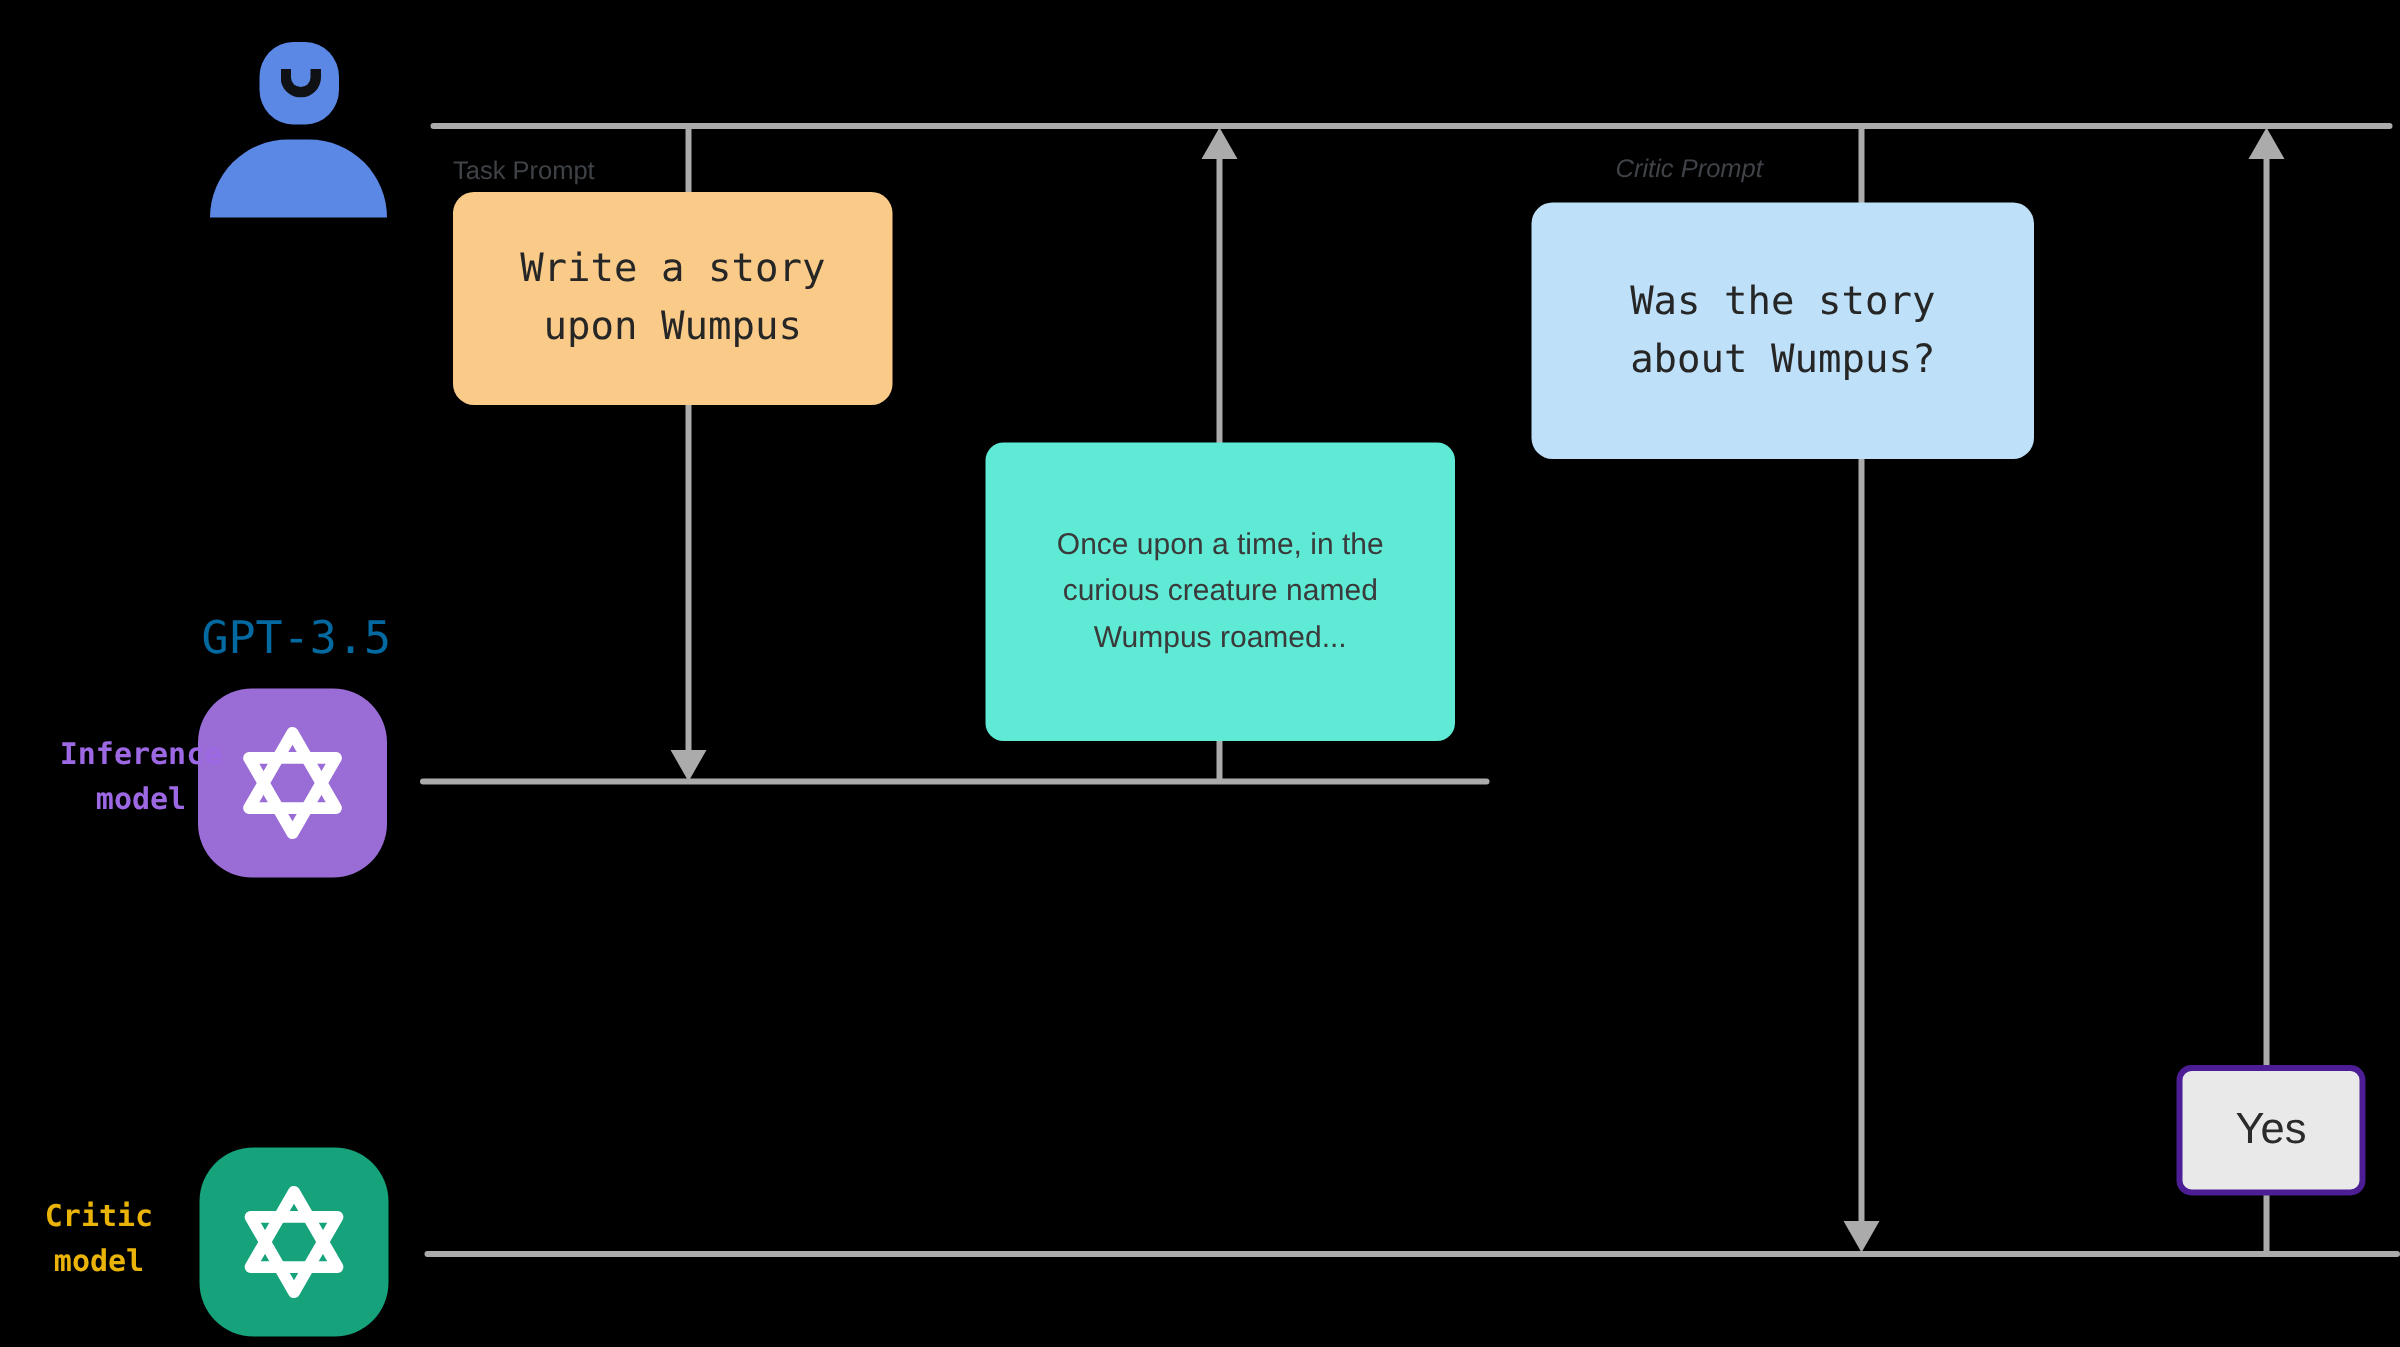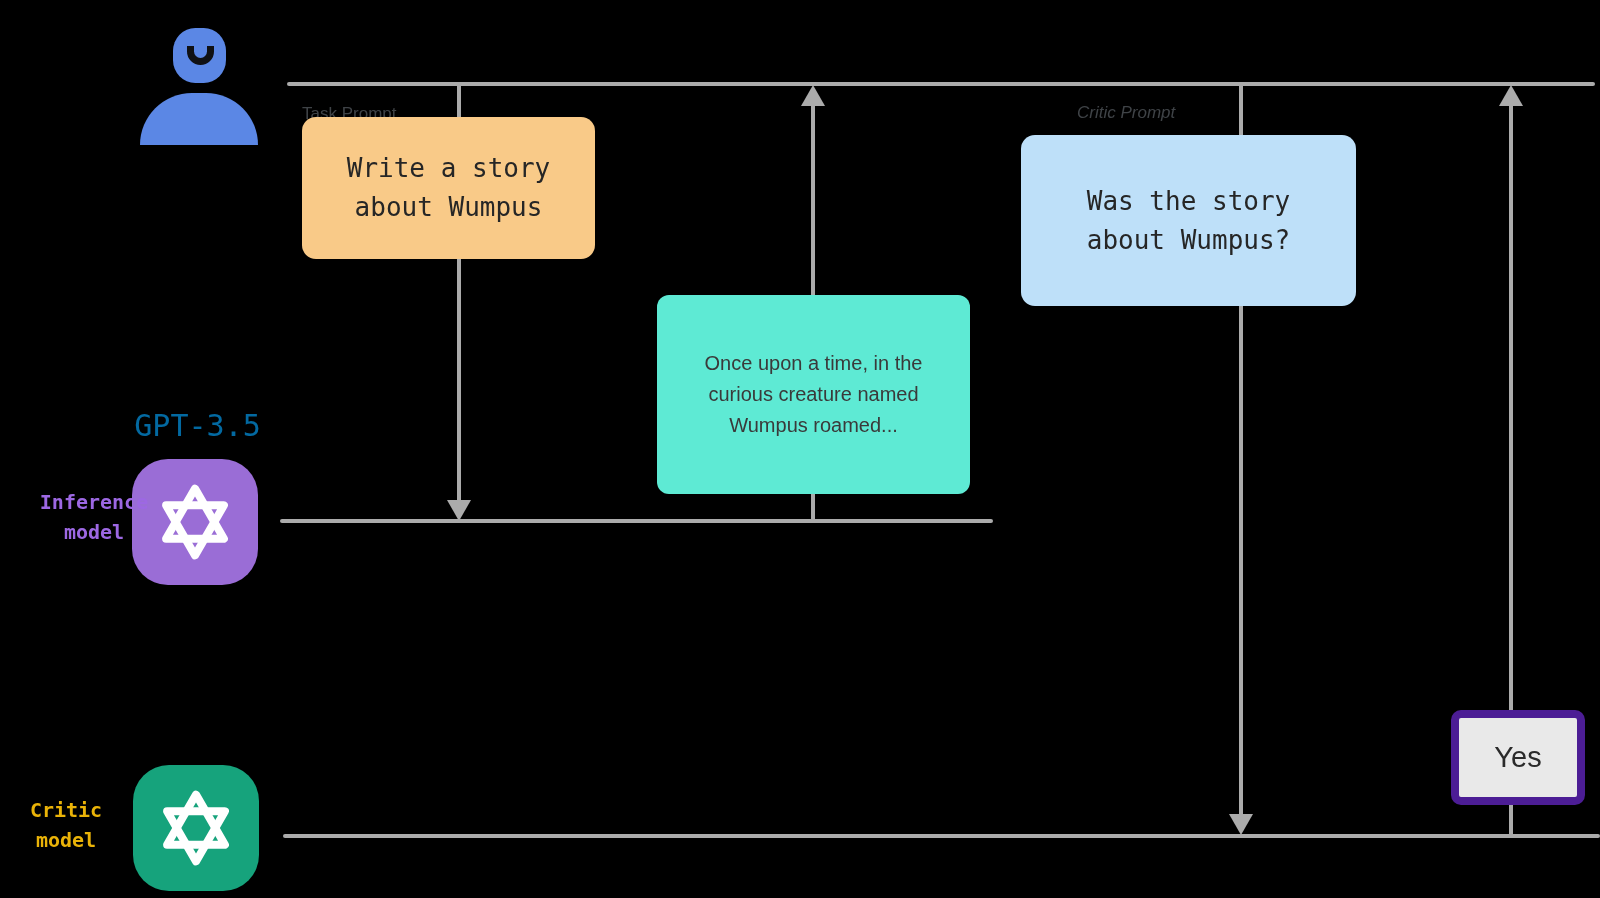--- a/index.html
+++ b/index.html
@@ -17,26 +17,26 @@
     border-top:21px solid #ABABAB;}
   .arrowhead-up{position:absolute;width:0;height:0;z-index:1;
     border-left:12px solid transparent;border-right:12px solid transparent;
     border-bottom:21px solid #ABABAB;}
 
   
   .msgbox{position:absolute;z-index:2;border-radius:14px;display:flex;
     flex-direction:column;align-items:center;justify-content:center;text-align:center;}
   .mono-msg{font-family:"DejaVu Sans Mono","Liberation Mono",monospace;
     font-size:26px;line-height:39px;color:#262626;}
-  #task-box{left:302px;top:117px;width:293px;height:142px;background:#F9CA88;}
+  #task-box{left:302px;top:128px;width:293px;height:142px;background:#F9CA88;}
   #critic-box{left:1021px;top:135px;width:335px;height:171px;background:#BEE0F9;}
   #story-box{left:657px;top:295px;width:313px;height:199px;background:#5eead4;
     border-radius:12px;font-size:20px;line-height:31px;color:#3A3A3A;}
   #yes-box{left:1451px;top:710px;width:118px;height:79px;background:#E9E9E9;
-    border:8px solid #4c1d95;border-radius:10px;font-size:29px;color:#2B2B2B;}
+    border:4px solid #4c1d95;border-radius:10px;font-size:29px;color:#2B2B2B;}
 
   .prompt-label{position:absolute;z-index:2;font-size:17px;font-weight:500;color:#3F4347;}
 
   
   .model-name{position:absolute;z-index:2;text-align:center;
     font-family:"DejaVu Sans Mono","Liberation Mono",monospace;
     font-size:30px;color:#0369a1;}
   .role-label{position:absolute;z-index:2;text-align:center;font-weight:bold;
     font-family:"DejaVu Sans Mono","Liberation Mono",monospace;
     font-size:20px;line-height:30px;}
@@ -67,21 +67,21 @@
 
   <div class="hline" style="left:287px;top:82px;width:1308px;"></div>
   <div class="hline" style="left:280px;top:519px;width:713px;"></div>
   <div class="hline" style="left:283px;top:834px;width:1317px;"></div>
 
   <div class="vline" style="left:457px;top:84px;height:417px;"></div>
   <div class="arrowhead-down" style="left:447px;top:500px;"></div>
   <div class="prompt-label" style="left:302px;top:104px;">Task Prompt</div>
   <div class="msgbox mono-msg" id="task-box">
     <div>Write a story</div>
-    <div>about Wumpus</div>
+    <div>upon Wumpus</div>
   </div>
 
   <div class="vline" style="left:811px;top:104px;height:417px;"></div>
   <div class="arrowhead-up" style="left:801px;top:85px;"></div>
   <div class="msgbox" id="story-box">
     <div>Once upon a time, in the</div>
     <div>curious creature named</div>
     <div>Wumpus roamed...</div>
   </div>
 

